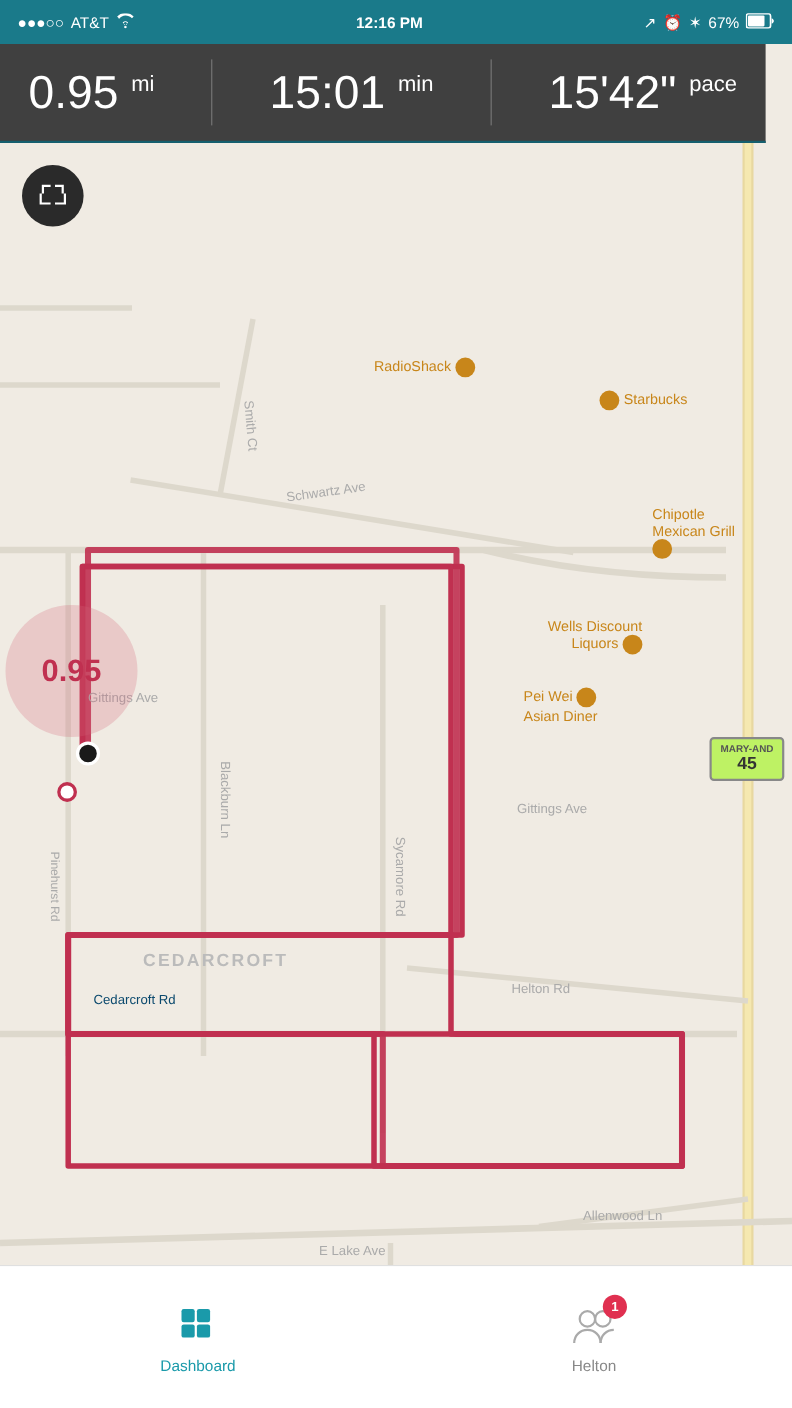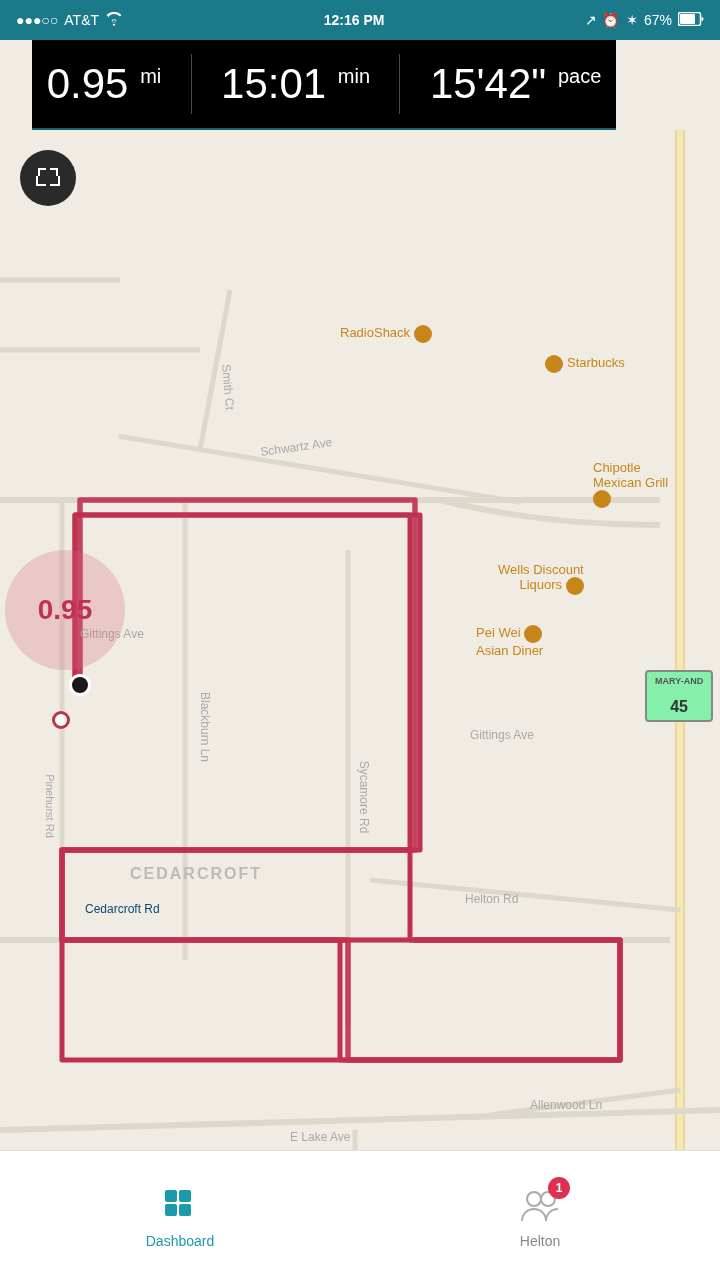--- a/index.html
+++ b/index.html
@@ -17,29 +17,28 @@
       padding: 0 16px;
       color: white;
       font-size: 14px;
     }
     #status-left { display: flex; align-items: center; gap: 6px; }
     #status-center { font-weight: 600; }
     #status-right { display: flex; align-items: center; gap: 6px; }
 
     
     #stats-bar {
-      width: 584px;
+      width: 696px;
       height: 90px;
-      background: #000000;
+      background: #404040;
       display: flex;
       align-items: center;
       justify-content: space-around;
       color: white;
       border-bottom: 2px solid #155f6e;
-      margin-left: 32px;
     }
     .stat-block { text-align: center; }
     .stat-value { font-size: 42px; font-weight: 300; line-height: 1; }
     .stat-value sup { font-size: 18px; }
     .stat-divider { width: 1px; height: 60px; background: rgba(255,255,255,0.3); }
 
     
     #map-area {
       width: 720px;
       height: 1020px;
@@ -300,23 +299,23 @@
   <div class="map-label" style="left:328px; top:660px; transform:rotate(90deg); color:#aaa; font-size:12px;">Sycamore Rd</div>
   <div class="map-label" style="left:85px; top:772px; color:#0c4a6e; font-size:12px;">Cedarcroft Rd</div>
   <div class="map-label" style="left:465px; top:762px; color:#aaa; font-size:12px;">Helton Rd</div>
   <div class="map-label" style="left:290px; top:1000px; color:#aaa; font-size:12px;">E Lake Ave</div>
   <div class="map-label" style="left:530px; top:968px; color:#aaa; font-size:12px;">Allenwood Ln</div>
 
   <div class="map-label" style="left:18px; top:670px; transform:rotate(90deg); color:#aaa; font-size:11px;">Pinehurst Rd</div>
 
   <div class="map-label" style="left:130px; top:735px; font-size:16px; font-weight:600; color:#bbb; letter-spacing:2px;">CEDARCROFT</div>
 
-  <div style="position:absolute; left:645px; top:540px; background:#86efac; border:2px solid #888; border-radius:4px; padding:4px 8px; font-size:13px; font-weight:bold; color:#333; text-align:center;">
+  <div style="position:absolute; left:645px; top:540px; background:#bef264; border:2px solid #888; border-radius:4px; padding:4px 8px; font-size:13px; font-weight:bold; color:#333; text-align:center;">
     <div style="font-size:9px; color:#555;">MARY-AND</div>
-    <div style="font-size:16px; font-weight:bold;margin-top:12px;">45</div>
+    <div style="font-size:16px; font-weight:bold;">45</div>
   </div>
 
   <div class="poi-label" style="left:340px; top:195px;">
     RadioShack <span style="background:#c8861a; border-radius:50%; width:18px; height:18px; display:inline-block; vertical-align:middle;"></span>
   </div>
   <div class="poi-label" style="left:545px; top:225px;">
     <span style="background:#c8861a; border-radius:50%; width:18px; height:18px; display:inline-block; vertical-align:middle; margin-right:4px;"></span>Starbucks
   </div>
   <div class="poi-label" style="left:555px; top:330px; text-align:left;margin-left:38px;">
     Chipotle<br>Mexican Grill<br><span style="background:#c8861a; border-radius:50%; width:18px; height:18px; display:inline-block; vertical-align:middle;"></span>

